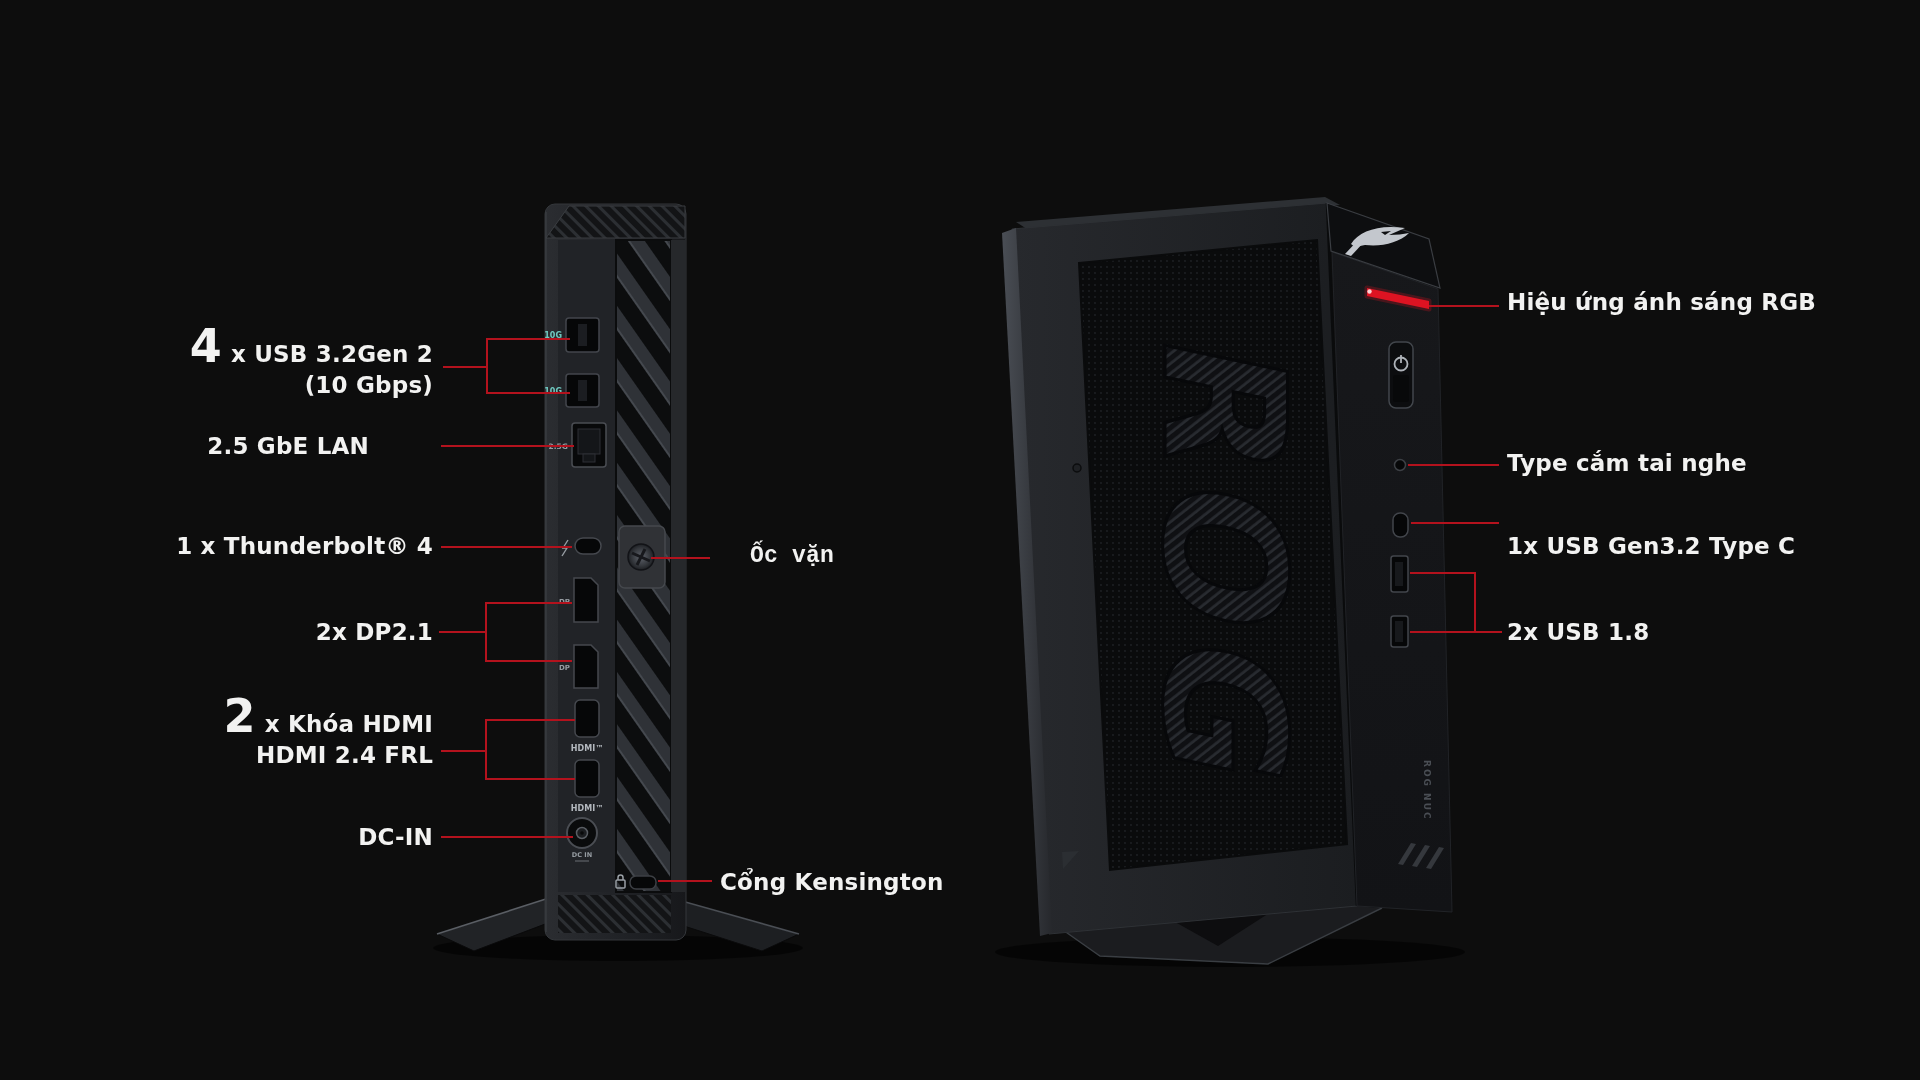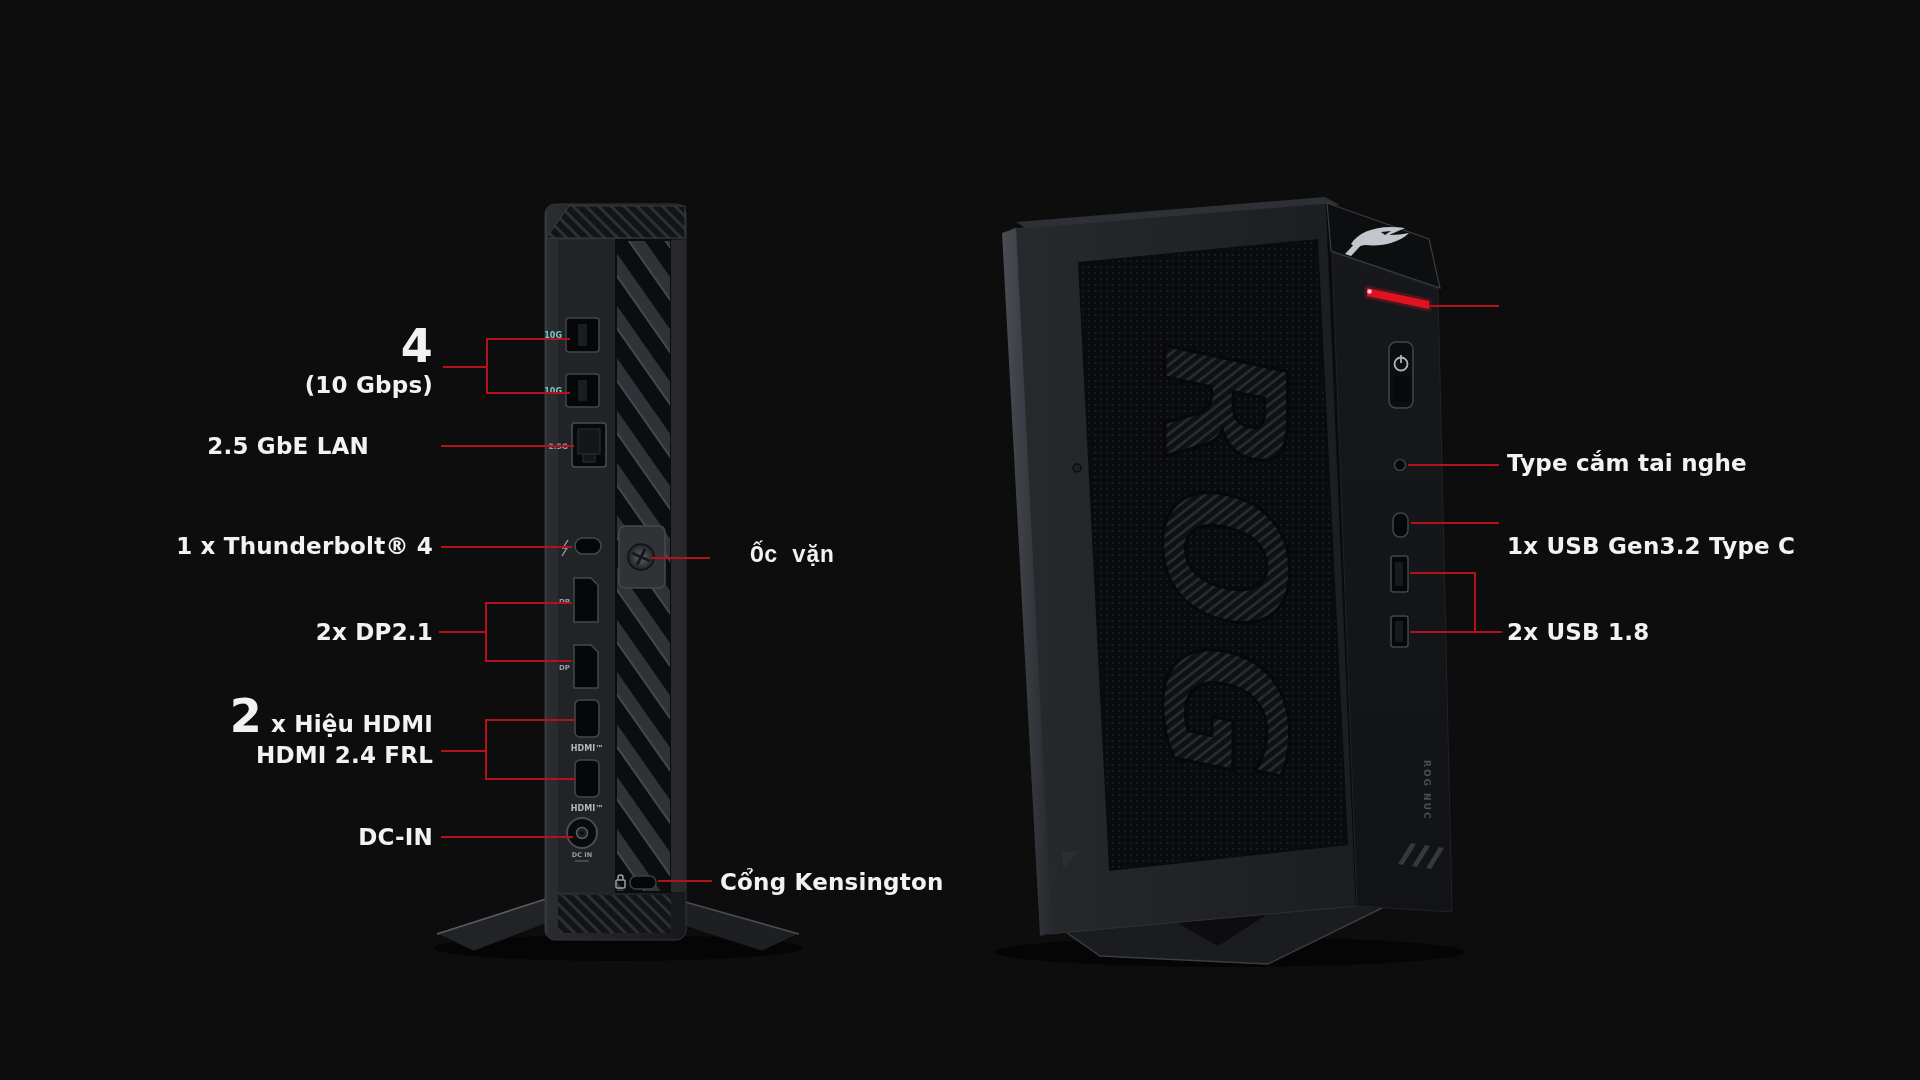--- a/index.html
+++ b/index.html
@@ -228,37 +228,39 @@
   <div class="ln h" style="left:1429px;top:305px;width:70px;"></div>
   <div class="ln h" style="left:1408px;top:464px;width:91px;"></div>
   <div class="ln h" style="left:1411px;top:522px;width:88px;"></div>
   <div class="ln h" style="left:1410px;top:572px;width:66px;"></div>
   <div class="ln v" style="left:1474px;top:572px;height:61px;"></div>
   <div class="ln h" style="left:1410px;top:631px;width:92px;"></div>
 
   <div class="lbl right" style="right:1487px;top:322px;">
     <div class="num-row">
       <span class="big-num">4</span>
+      <span>x USB 3.2Gen 2</span>
     </div>
     <div class="sub">(10 Gbps)</div>
   </div>
 
   <div class="lbl right" style="right:1551px;top:432px;">2.5 GbE LAN</div>
   <div class="lbl right" style="right:1487px;top:532px;">1 x Thunderbolt® 4</div>
   <div class="lbl right" style="right:1487px;top:618px;">2x DP2.1</div>
 
   <div class="lbl right" style="right:1487px;top:692px;">
     <div class="num-row">
       <span class="big-num">2</span>
-      <span>x Hiệu HDMI</span>
+      <span>x Khóa HDMI</span>
     </div>
     <div class="sub">HDMI 2.4 FRL</div>
   </div>
 
   <div class="lbl right" style="right:1487px;top:823px;">DC-IN</div>
   <div class="lbl" style="left:750px;top:542px;font-family:Liberation Mono, monospace;">Ốc vặn</div>
   <div class="lbl" style="left:720px;top:868px;">Cổng Kensington</div>
 
+  <div class="lbl" style="left:1507px;top:288px;">Hiệu ứng ánh sáng RGB</div>
   <div class="lbl" style="left:1507px;top:449px;">Type cắm tai nghe</div>
   <div class="lbl" style="left:1507px;top:532px;">1x USB Gen3.2 Type C</div>
   <div class="lbl" style="left:1507px;top:618px;">2x USB 1.8</div>
 
 </div>
 
 </body></html>

